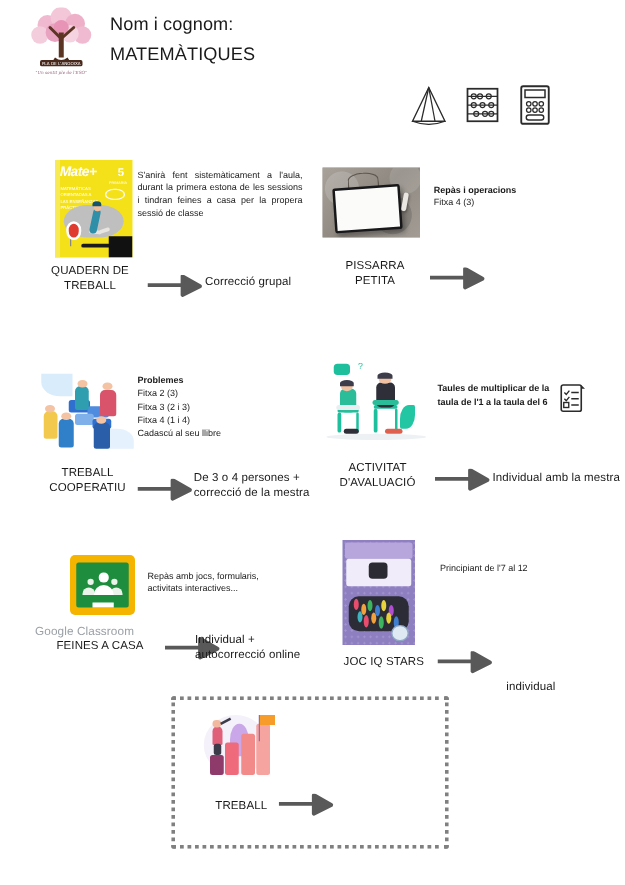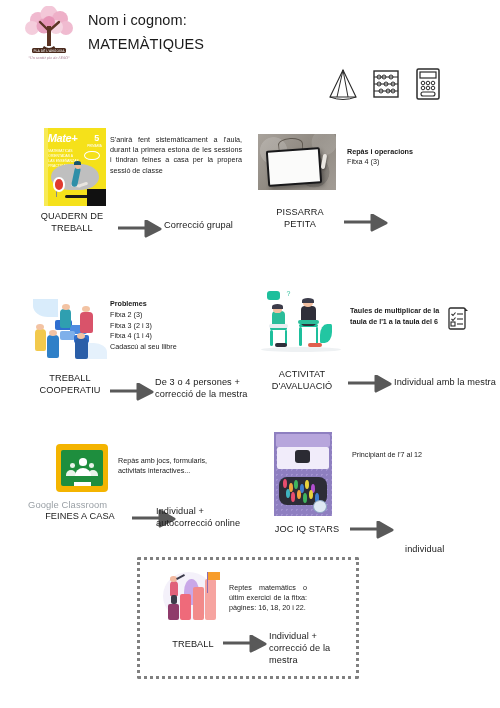--- a/index.html
+++ b/index.html
@@ -389,23 +389,21 @@
       <div class="r-bar" style="left:32%;width:17%;height:42%;background:#ef6a7a;"></div>
       <div class="r-bar" style="left:51%;width:17%;height:54%;background:#f28a8a;"></div>
       <div class="r-bar" style="left:70%;width:17%;height:66%;background:#f6a4a0;"></div>
       <div class="r-pole" style="left:72%;top:8%;height:34%;"></div>
       <div class="r-flag" style="left:74%;top:8%;width:18%;height:13%;"></div>
       <div class="r-per" style="left:16%;top:22%;width:13%;height:24%;"></div>
       <div class="r-head" style="left:17%;top:15%;width:10%;height:9%;"></div>
       <div style="position:absolute;left:26%;top:14%;width:14%;height:3%;background:#3b3b4a;transform:rotate(-28deg);"></div>
       <div style="position:absolute;left:18%;top:45%;width:9%;height:14%;background:#3b3b4a;border-radius:2px;"></div>
     </div>
-    <div class="note" style="left:92px;top:26px;width:78px;">Reptes matemàtics o últim exercici de la fitxa: pàgines: 16, 18, 20 i 22.</div>
     <div class="cap" style="left:28px;top:82px;width:56px;">TREBALL</div>
     <div class="arrow" style="left:86px;top:78px;">
       <svg width="44" height="18" viewBox="0 0 44 18">
           <path d="M0 8 L30 8 M28 1 L42 9 L28 16 Z" stroke="#595959" stroke-width="3" fill="#595959" stroke-linejoin="round"></path>
         </svg>
     </div>
-    <div class="out" style="left:132px;top:74px;width:88px;">Individual + correcció de la mestra</div>
   </div>
 
 </div>
 
 </body></html>

